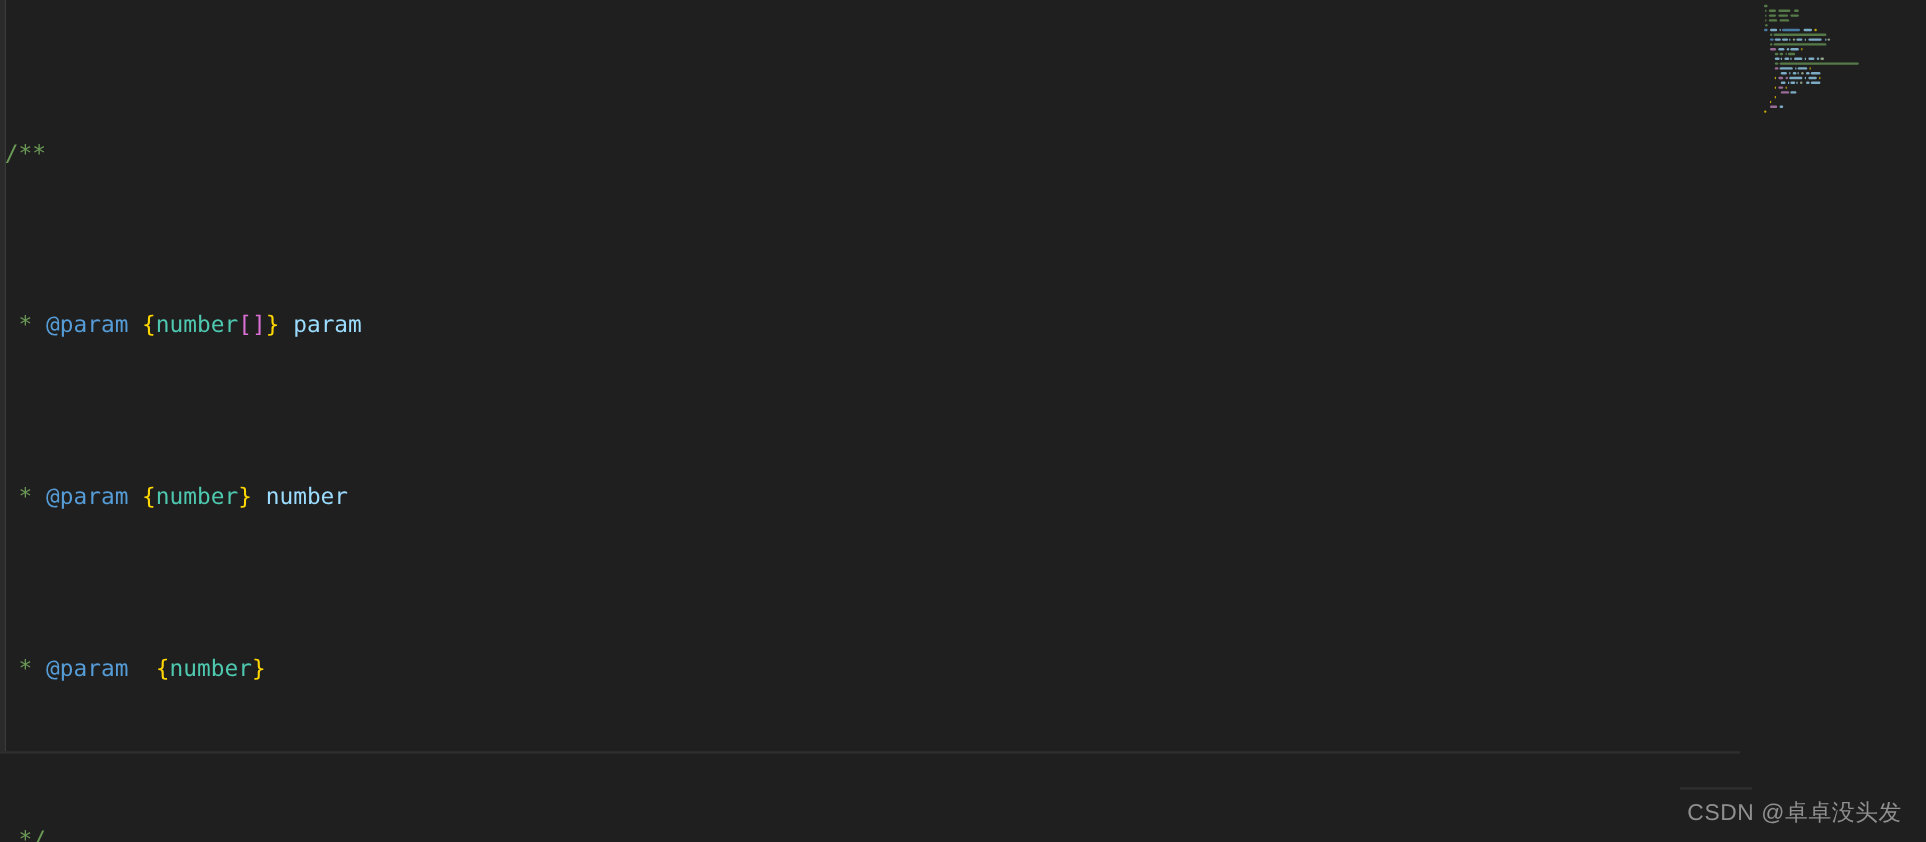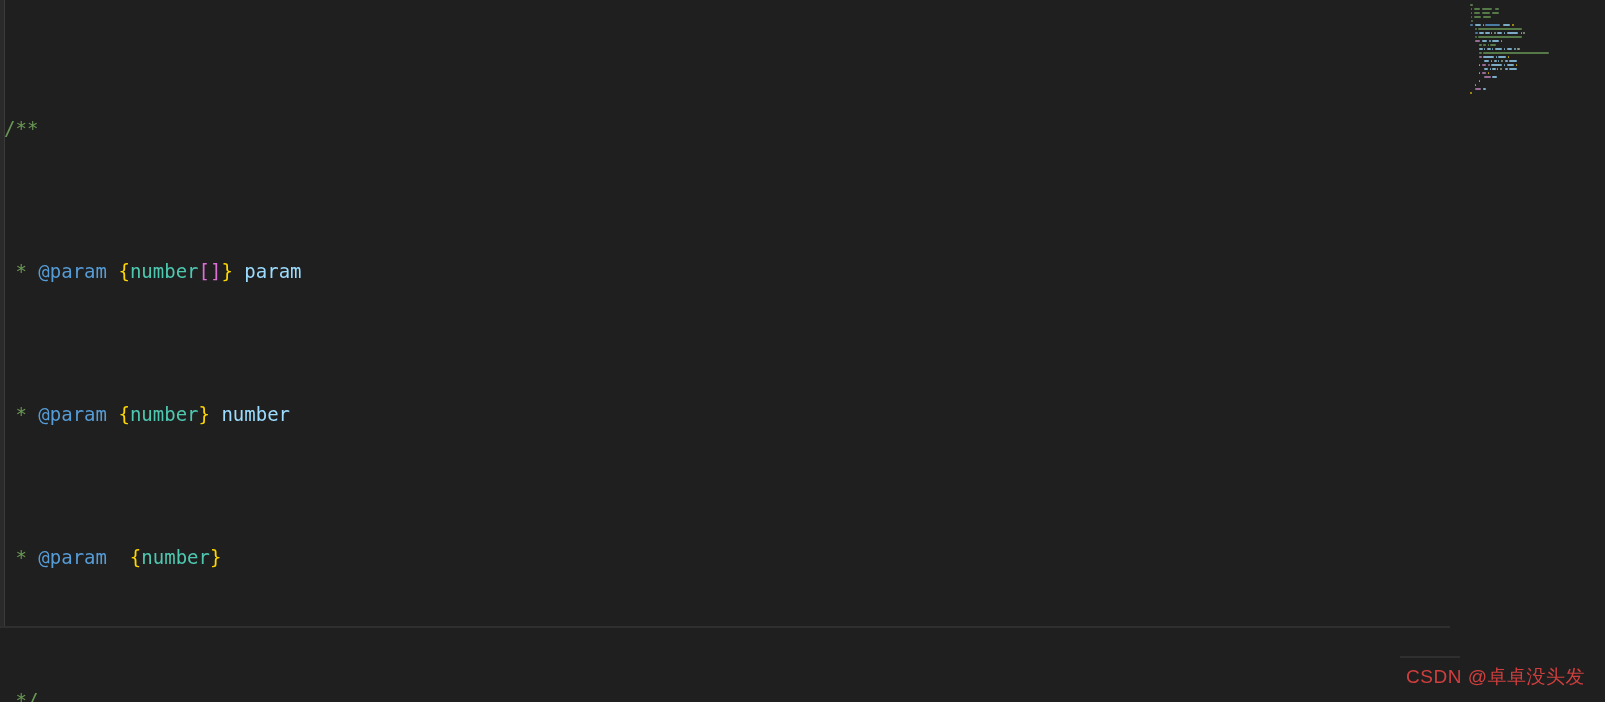--- a/index.html
+++ b/index.html
@@ -97,21 +97,21 @@
     background: #2f2f2f;
   }
   #ruler-top   { left: 0;    top: 626px; width: 1450px; }
   #ruler-bot   { left: 1400; top: 656px; width: 87px; }
 
   
   #watermark {
     position: absolute;
     right: 20px;
     bottom: 12px;
-    color: #ef4444;
+    color: #a3a3a3;
     font-family: "Liberation Sans", "DejaVu Sans", sans-serif;
     font-size: 19px;
     letter-spacing: 0.5px;
     opacity: 0.85;
   }
 </style>
 </head>
 <body>
 
 <div id="app">

